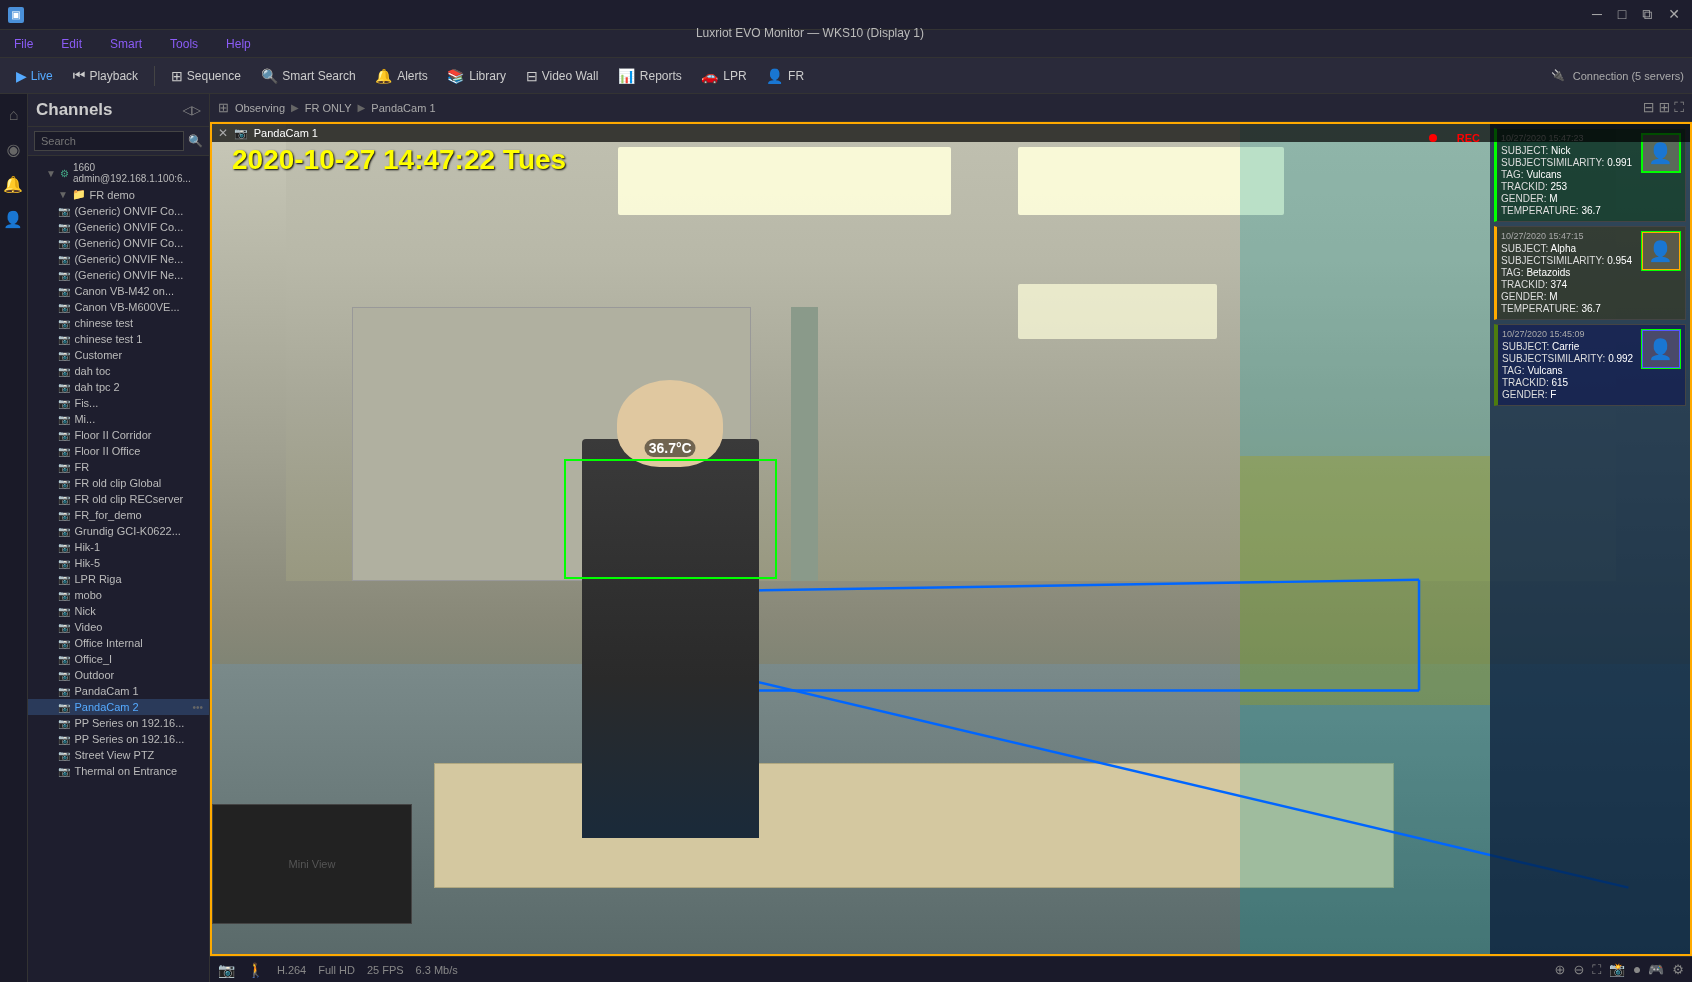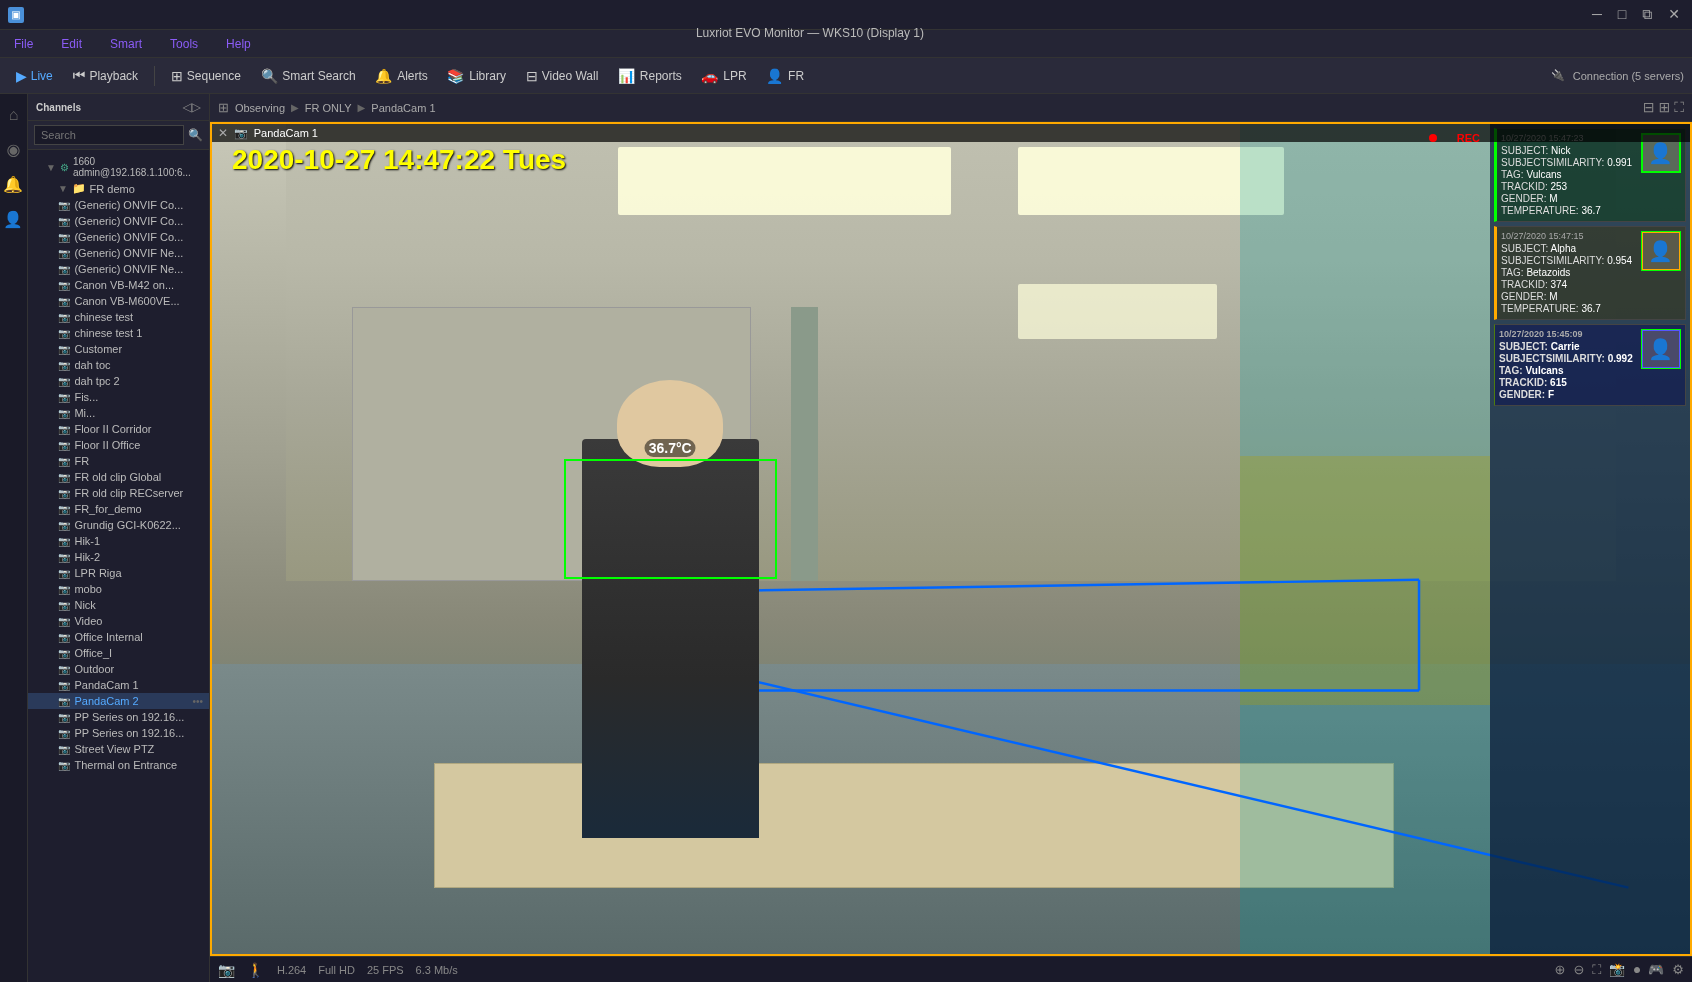--- a/index.html
+++ b/index.html
@@ -67,21 +67,21 @@
       flex-shrink: 0;
     }
     #sidebar-header {
       display: flex;
       align-items: center;
       justify-content: space-between;
       padding: 6px 8px;
       background: #252535;
       border-bottom: 1px solid #333;
     }
-    #sidebar-header .title { color: #ccc; font-size: 10px; font-weight: bold; }
+    #sidebar-header .title { color: #ccc; font-size: 17px; font-weight: bold; }
     #sidebar-header .arrows { color: #888; cursor: pointer; }
 
     
     #sidebar-icons {
       width: 28px;
       background: #1a1a28;
       border-right: 1px solid #333;
       display: flex;
       flex-direction: column;
       align-items: center;
@@ -253,21 +253,21 @@
     }
     .detection-card {
       border: 1px solid #444;
       padding: 4px;
       font-size: 10px;
       color: #ddd;
       position: relative;
     }
     .detection-card.green { border-left: 3px solid #0f0; background: rgba(0,60,0,0.4); }
     .detection-card.yellow { border-left: 3px solid #fa0; background: rgba(60,50,0,0.4); }
-    .detection-card.blue { border-left: 1px solid #4d7c0f; background: rgba(0,0,80,0.4); font-weight: bold; }
+    .detection-card.blue { border-left: 4px solid #4d7c0f; background: rgba(0,0,80,0.4); }
     .detection-card .card-time { color: #aaa; font-size: 9px; margin-bottom: 2px; }
     .detection-card .card-row { margin: 1px 0; }
     .detection-card .card-row span { color: #fff; }
     .detection-card .face-thumb {
       position: absolute;
       right: 4px; top: 4px;
       width: 40px; height: 40px;
       border: 1px solid #0f0;
       background: #334;
       overflow: hidden;
@@ -521,21 +521,21 @@
         <div class="tree-item indent2">
             <span class="cam-icon">📷</span>
             <span>Grundig GCI-K0622...</span>
           </div>
         <div class="tree-item indent2">
             <span class="cam-icon">📷</span>
             <span>Hik-1</span>
           </div>
         <div class="tree-item indent2">
             <span class="cam-icon">📷</span>
-            <span>Hik-2</span>
+            <span>Hik-5</span>
           </div>
         <div class="tree-item indent2">
             <span class="cam-icon">📷</span>
             <span>LPR Riga</span>
           </div>
         <div class="tree-item indent2">
             <span class="cam-icon">📷</span>
             <span>mobo</span>
           </div>
         <div class="tree-item indent2">
@@ -691,20 +691,23 @@
               <div style="width:38px;height:38px;background:#4a4a6a;border:1px solid #55f;display:flex;align-items:center;justify-content:center;font-size:20px;">👤</div>
             </div>
             <div class="card-row">SUBJECT: <span>Carrie</span></div>
             <div class="card-row">SUBJECTSIMILARITY: <span>0.992</span></div>
             <div class="card-row">TAG: <span>Vulcans</span></div>
             <div class="card-row">TRACKID: <span>615</span></div>
             <div class="card-row">GENDER: <span>F</span></div>
           </div>
         </div>
 
+        <div class="mini-view">
+          <div style="width:100%;height:100%;background:#222;display:flex;align-items:center;justify-content:center;color:#555;font-size:11px;">Mini View</div>
+        </div>
 
       </div>
     </div>
 
     <div id="status-bar">
       <span class="status-icon">📷</span>
       <span class="status-icon">🚶</span>
       <span>H.264</span>
       <span>Full HD</span>
       <span>25 FPS</span>

